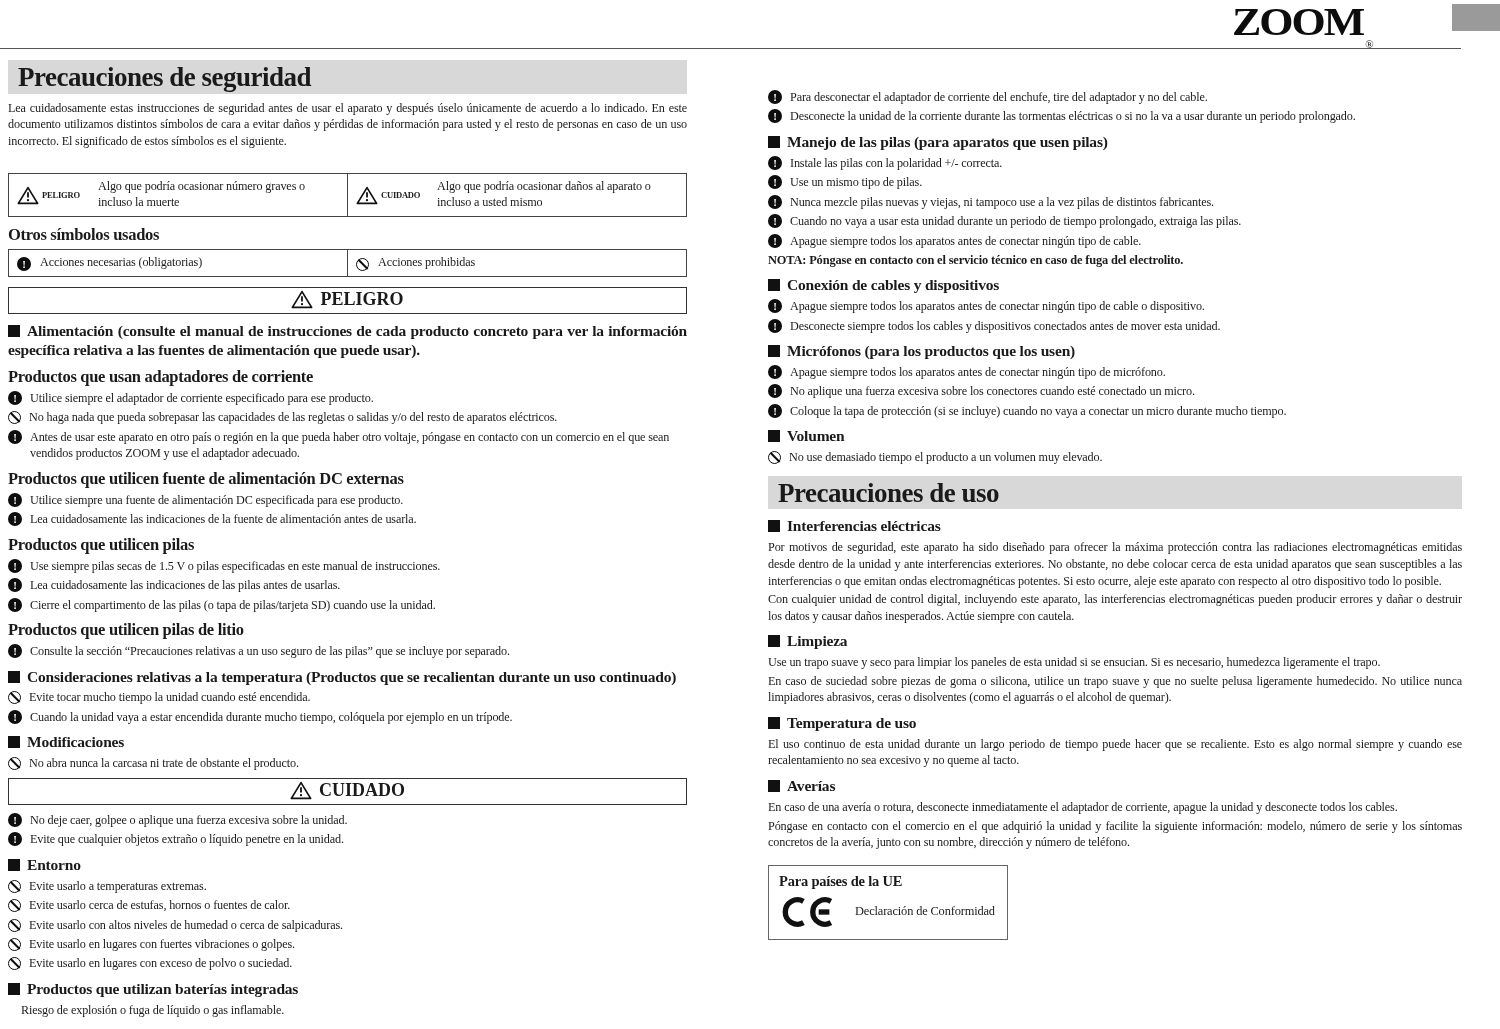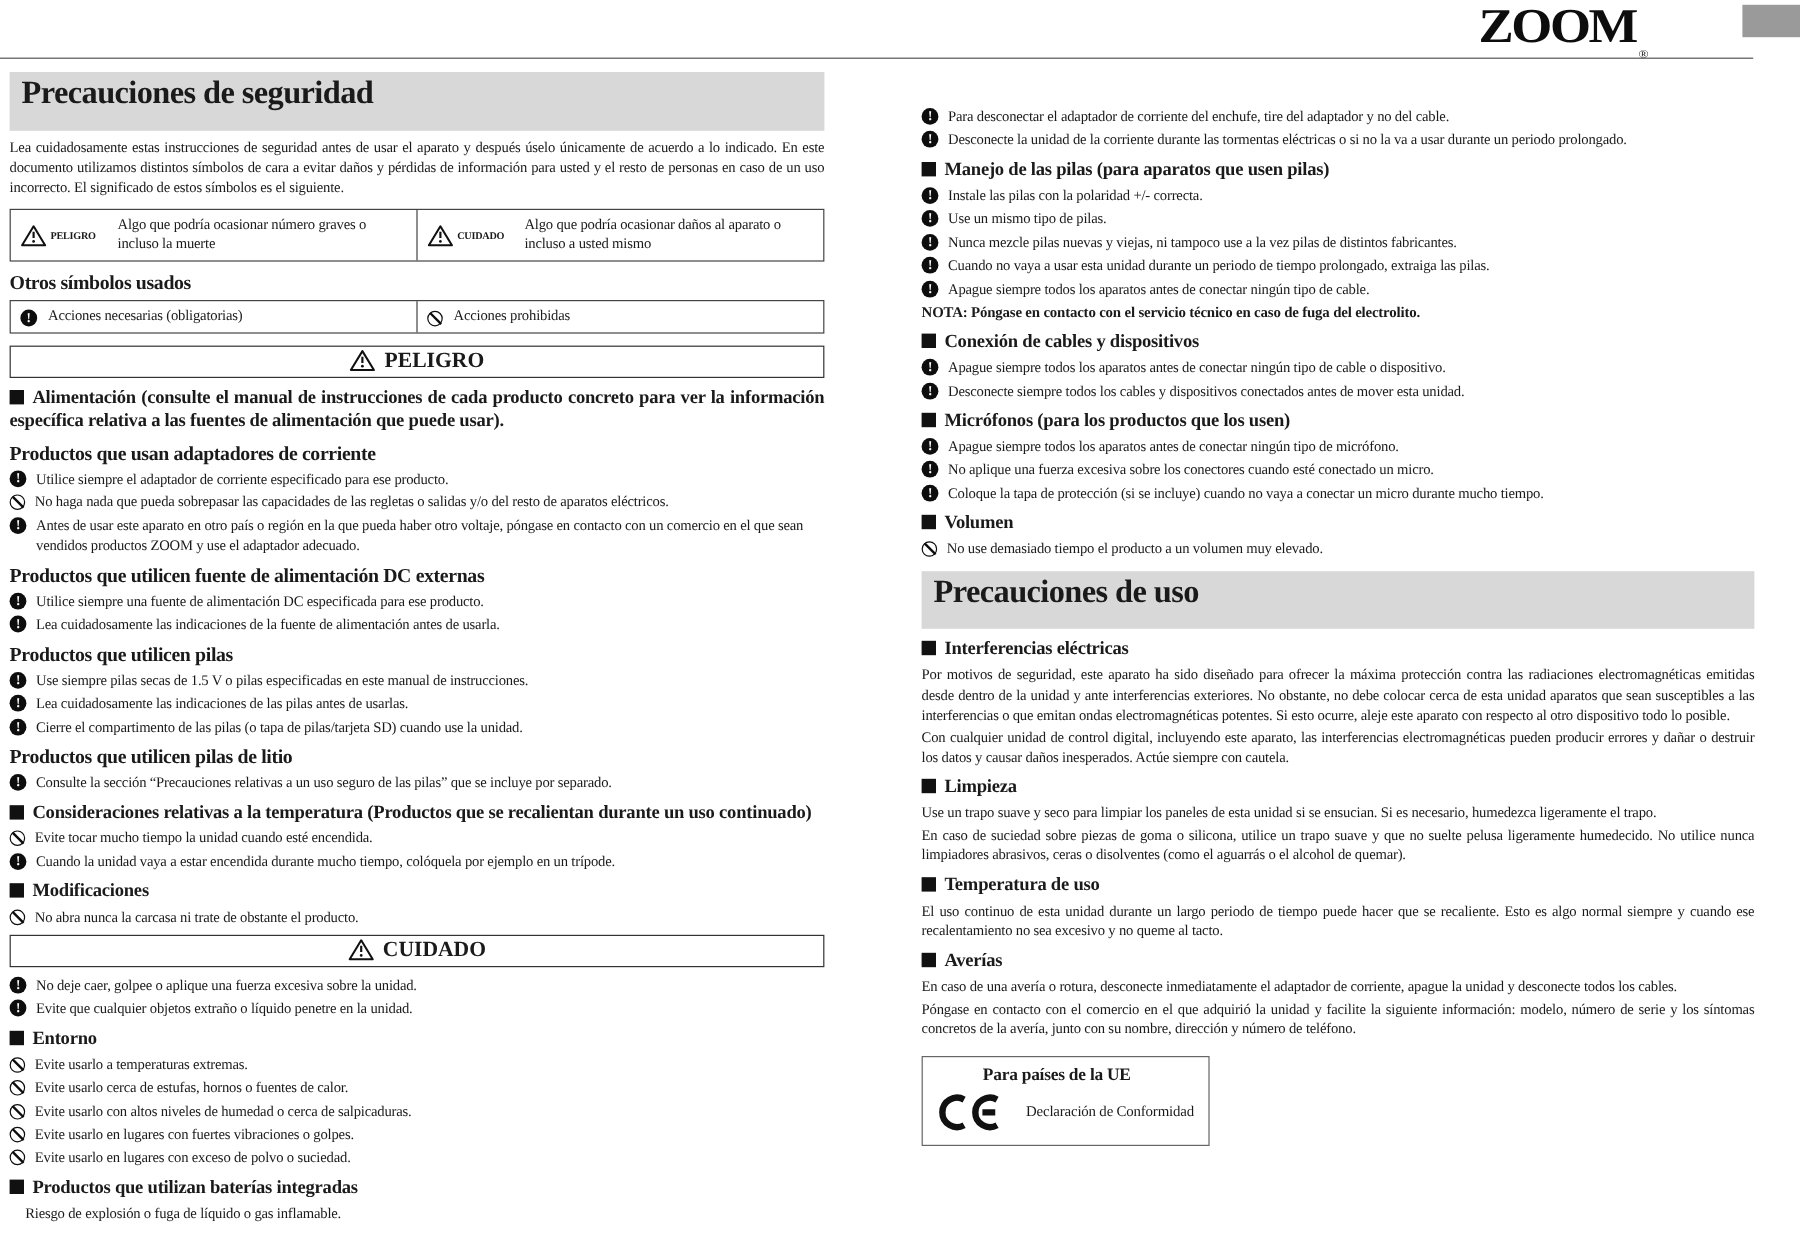--- a/index.html
+++ b/index.html
@@ -10,22 +10,22 @@
         color:#0d0d0d;transform:scaleY(.92);}
   .logo .reg{font-size:11px;font-weight:400;letter-spacing:0;vertical-align:-14px;margin-left:2px;}
   .corner-block{position:absolute;top:4px;left:1452px;width:48px;height:27px;background:#9a9a9a;}
   .top-rule{position:absolute;top:48px;left:0;width:1461px;height:1px;background:#555;}
   
   .col{position:absolute;}
   .col-left{left:8px;top:60px;width:679px;}
   .col-right{left:768px;top:86px;width:694px;}
   
   .h-bar{background:#d8d8d8;font-size:27px;font-weight:bold;letter-spacing:-0.5px;
-         padding:3px 10px 16px;line-height:1.1;}
-  .intro,.p{font-size:12.2px;line-height:1.36;text-align:justify;letter-spacing:-0.15px;margin:6px 0 10px;}
+         padding:3px 10px 1px;line-height:1.1;}
+  .intro,.p{font-size:12.2px;line-height:1.36;text-align:justify;letter-spacing:-0.15px;margin:6px 0 24px;}
   .p{margin:2px 0 2px;}
   .sub-h{font-size:16.5px;font-weight:bold;letter-spacing:-0.3px;margin:7px 0 3px;}
   .sec-h{font-size:15.5px;font-weight:bold;letter-spacing:-0.2px;text-align:justify;
          line-height:1.22;margin:8px 0 3px;}
   .sq{display:inline-block;width:12px;height:12px;background:#111;margin-right:7px;transform:translateY(1px);}
   
   .legend{display:flex;border:1px solid #444;margin:4px 0 8px;}
   .lcell{flex:1;display:flex;align-items:center;gap:9px;padding:5px 8px;}
   .lcell + .lcell{border-left:1px solid #444;}
   .symgrp{display:flex;align-items:center;gap:3px;min-width:72px;}
@@ -43,21 +43,21 @@
            background:#0d0d0d;color:#fff;font-weight:bold;font-size:11px;line-height:14px;
            text-align:center;margin-top:1px;}
   .ic-no{display:inline-block;width:11px;height:11px;min-width:11px;border:1.8px solid #0d0d0d;
          border-radius:50%;position:relative;margin-top:2px;}
   .ic-no::after{content:"";position:absolute;left:50%;top:-1px;bottom:-1px;width:1.8px;
                 background:#0d0d0d;transform:translateX(-50%) rotate(-45deg);}
   .tri{display:inline-block;}
   .nota{font-size:12.4px;font-weight:bold;letter-spacing:-0.15px;margin:4px 0 4px;}
   
   .eu-box{border:1.5px solid #666;width:218px;margin-top:14px;padding:7px 10px 9px;}
-  .eu-title{font-weight:bold;font-size:14.5px;letter-spacing:-0.2px;margin-bottom:4px;margin-left:40px;}
+  .eu-title{font-weight:bold;font-size:14.5px;letter-spacing:-0.2px;margin-bottom:4px;}
   .eu-row{display:flex;align-items:center;gap:18px;}
   .eu-text{font-size:12.4px;letter-spacing:-0.15px;}
 </style>
 </head>
 <body>
 
 <div class="page">
 
   <div class="logo"><span>ZOOM</span><span class="reg">®</span></div>
   <div class="corner-block"></div>

